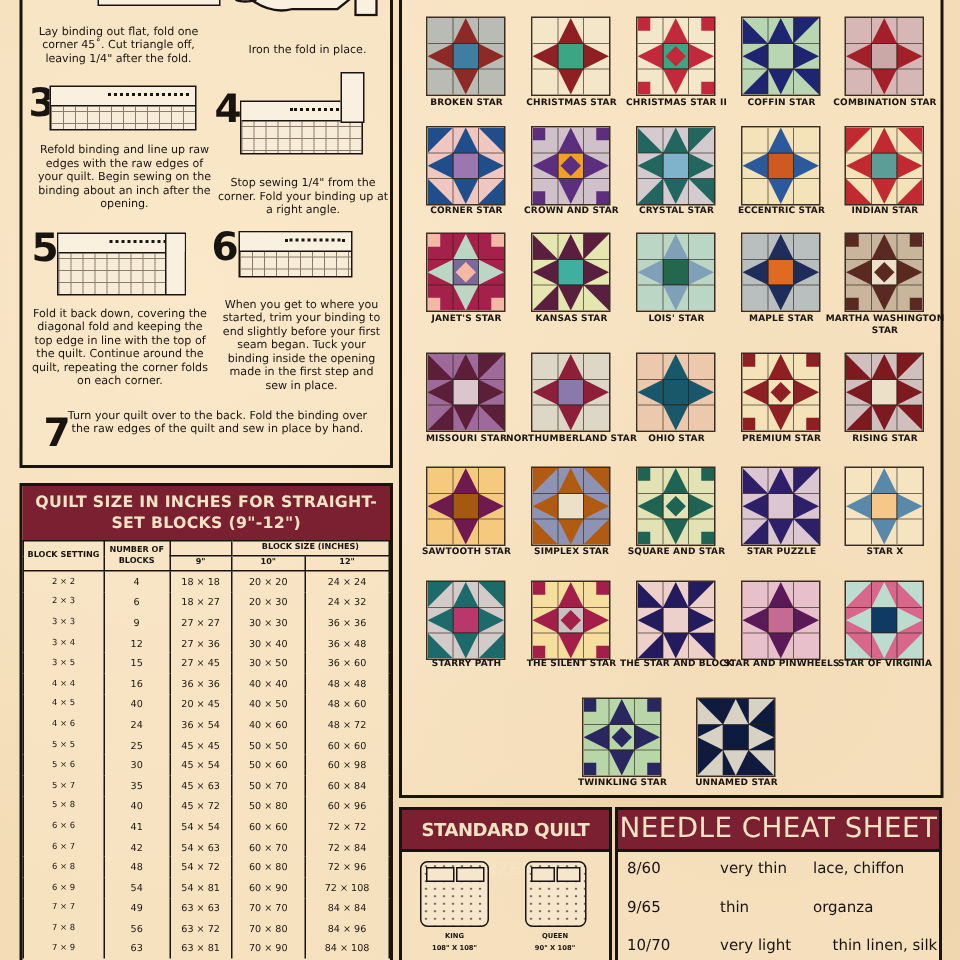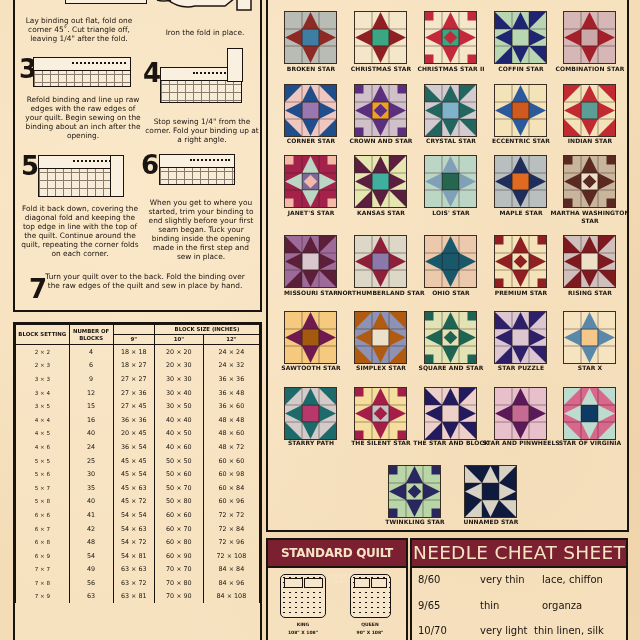--- a/index.html
+++ b/index.html
@@ -95,20 +95,21 @@
     <div class="cap" style="left:130px;top:200px;width:112px;">When you get to where you started, trim your binding to end slightly before your first seam began.  Tuck your binding inside the opening made in the first step and sew in place.</div>
   </div>
 
   <div class="step">
     <div class="num" style="left:14px;top:278px;">7</div>
     <div class="cap" style="left:30px;top:274px;width:200px;">Turn your quilt over to the back.  Fold the binding over the raw edges of the quilt and sew in place by hand.</div>
   </div>
 </div>
 
 <div class="panel" id="sizes">
+  <div class="title maroon">QUILT SIZE IN INCHES FOR STRAIGHT-SET BLOCKS (9"-12")</div>
   <table>
     <thead>
       <tr>
         <th rowspan="2" style="width:22%">BLOCK SETTING</th>
         <th rowspan="2" style="width:18%">NUMBER OF BLOCKS</th>
         <th style="border-right:none"></th>
         <th colspan="2">BLOCK SIZE (INCHES)</th>
       </tr>
       <tr>
         <th>9"</th>
@@ -835,15 +836,15 @@
     <span style="left:124px">lace, chiffon</span>
   </div>
   <div class="nrow" style="top:60px;">
     <span style="left:0">9/65</span>
     <span style="left:62px">thin</span>
     <span style="left:124px">organza</span>
   </div>
   <div class="nrow" style="top:85px;">
     <span style="left:0">10/70</span>
     <span style="left:62px">very light</span>
-    <span style="left:116px">thin linen, silk</span>
+    <span style="left:137px">thin linen, silk</span>
   </div>
 </div>
 
 </body></html>

